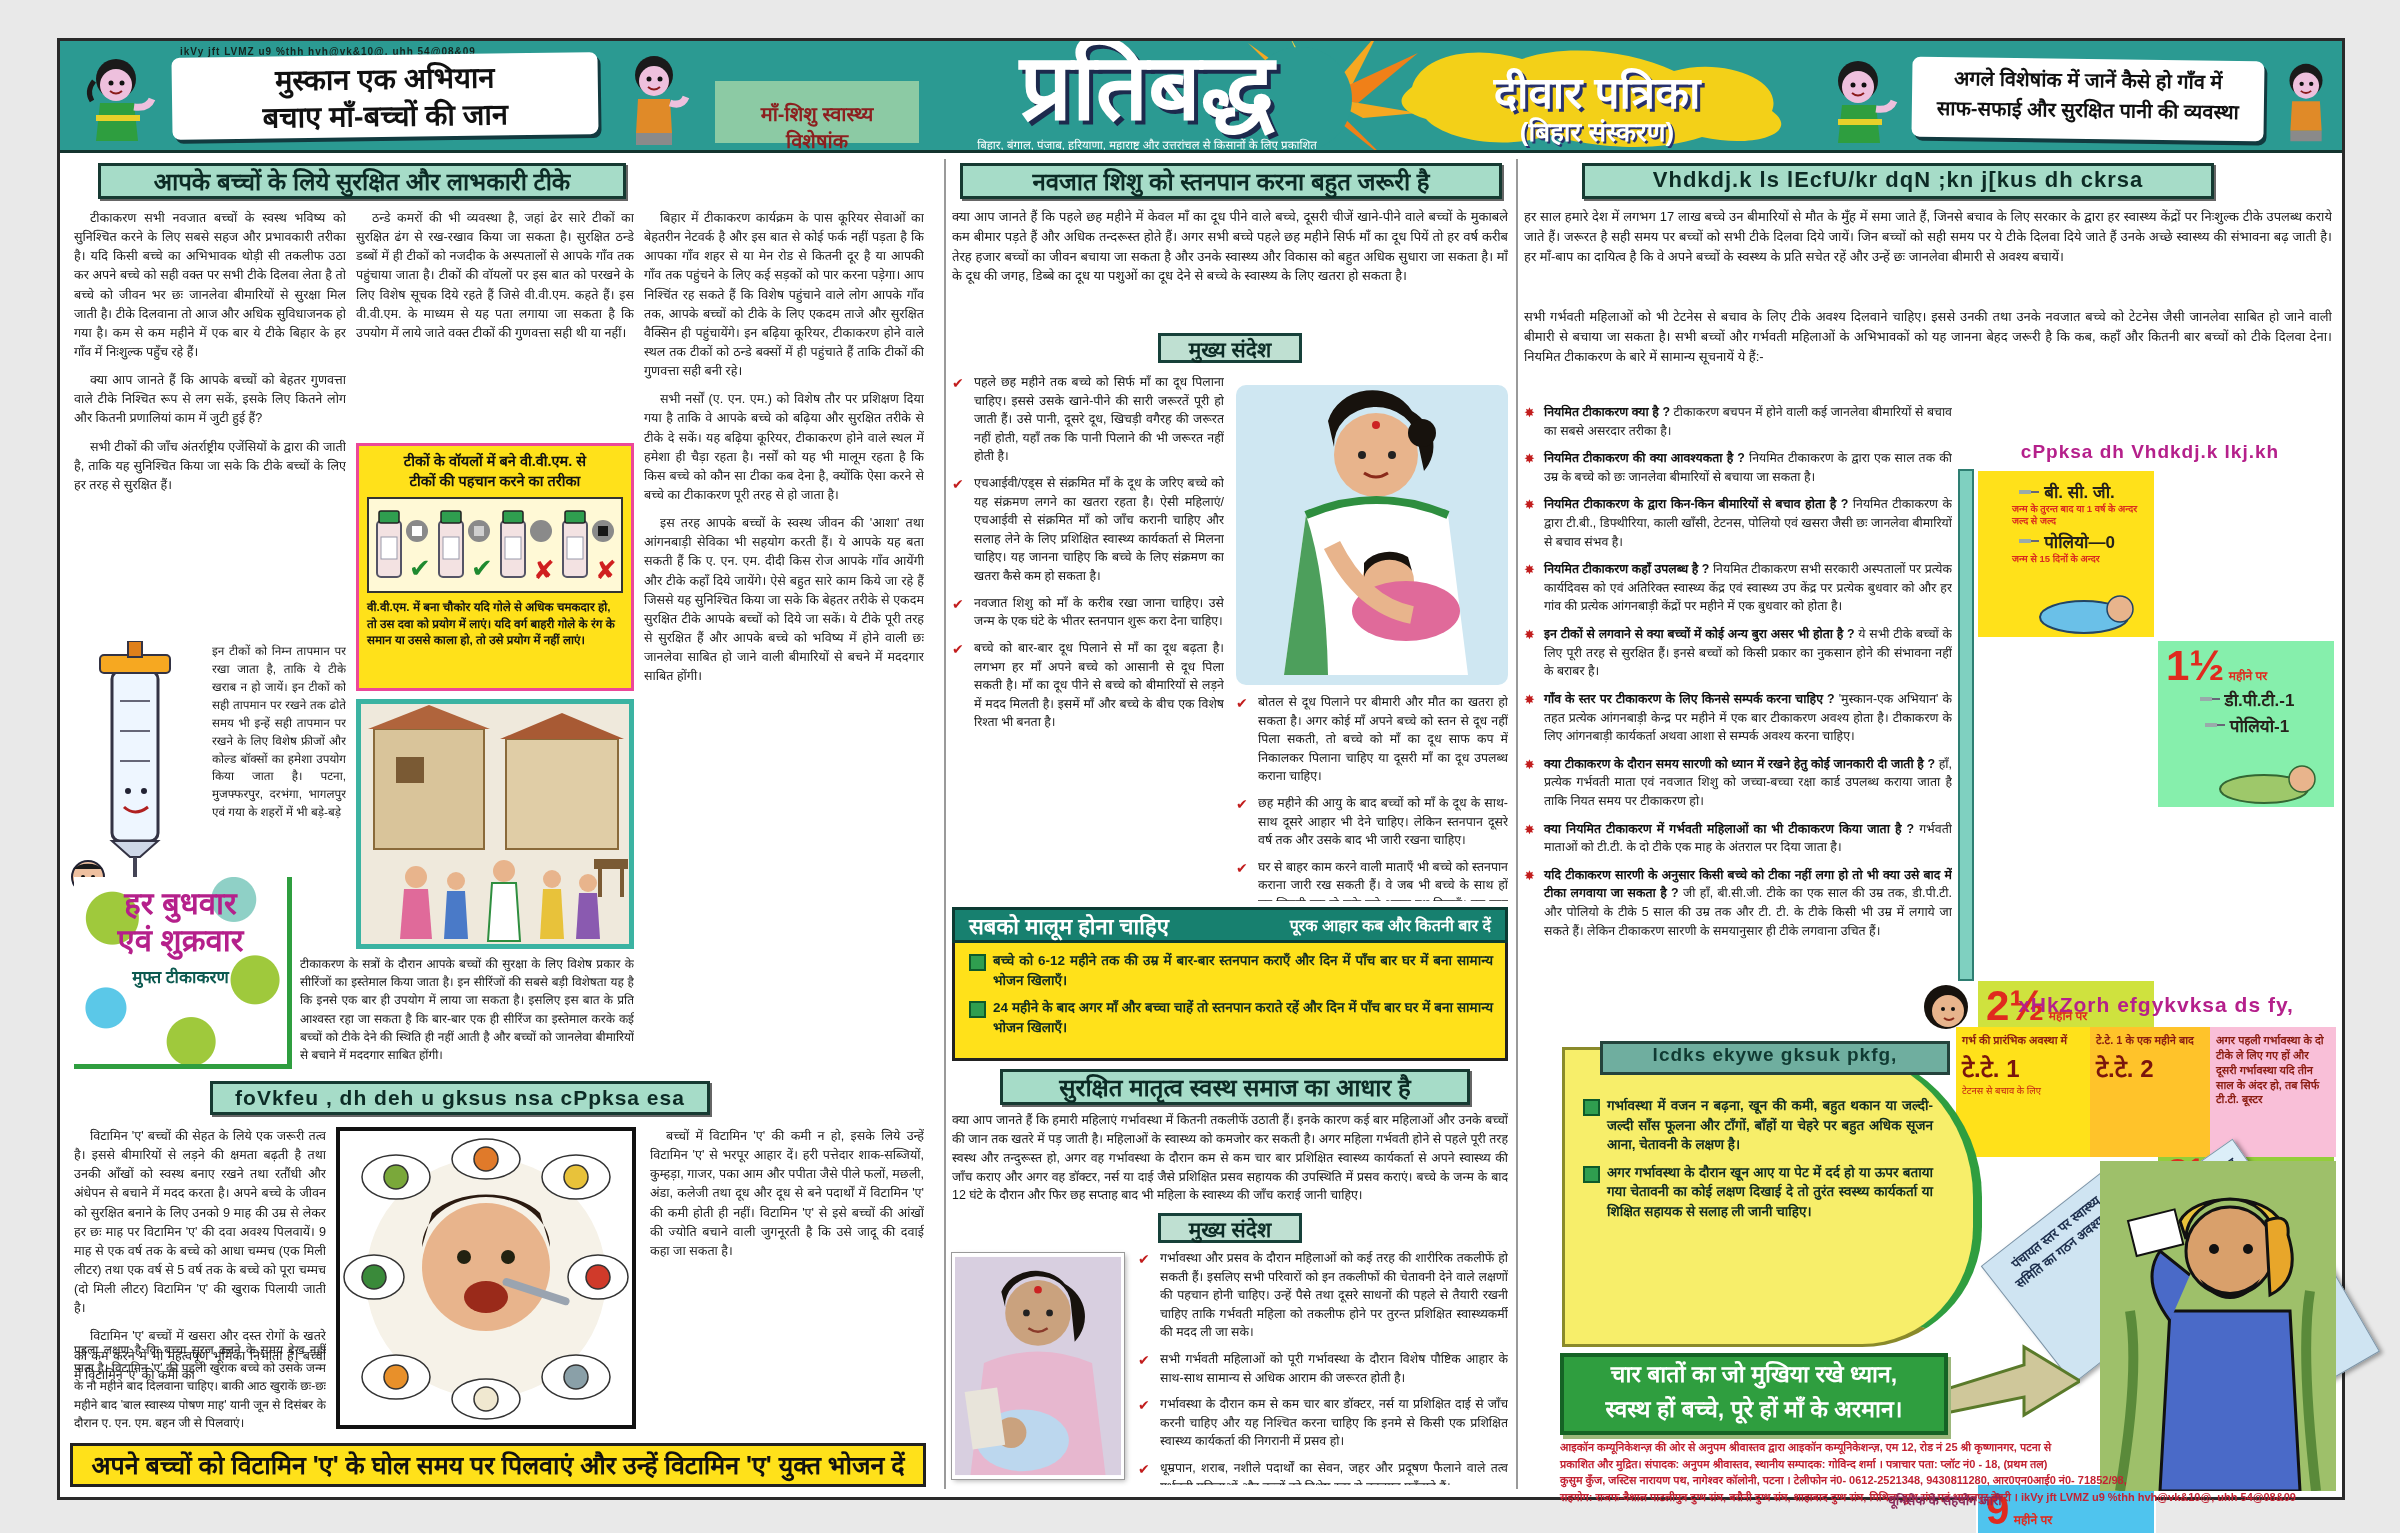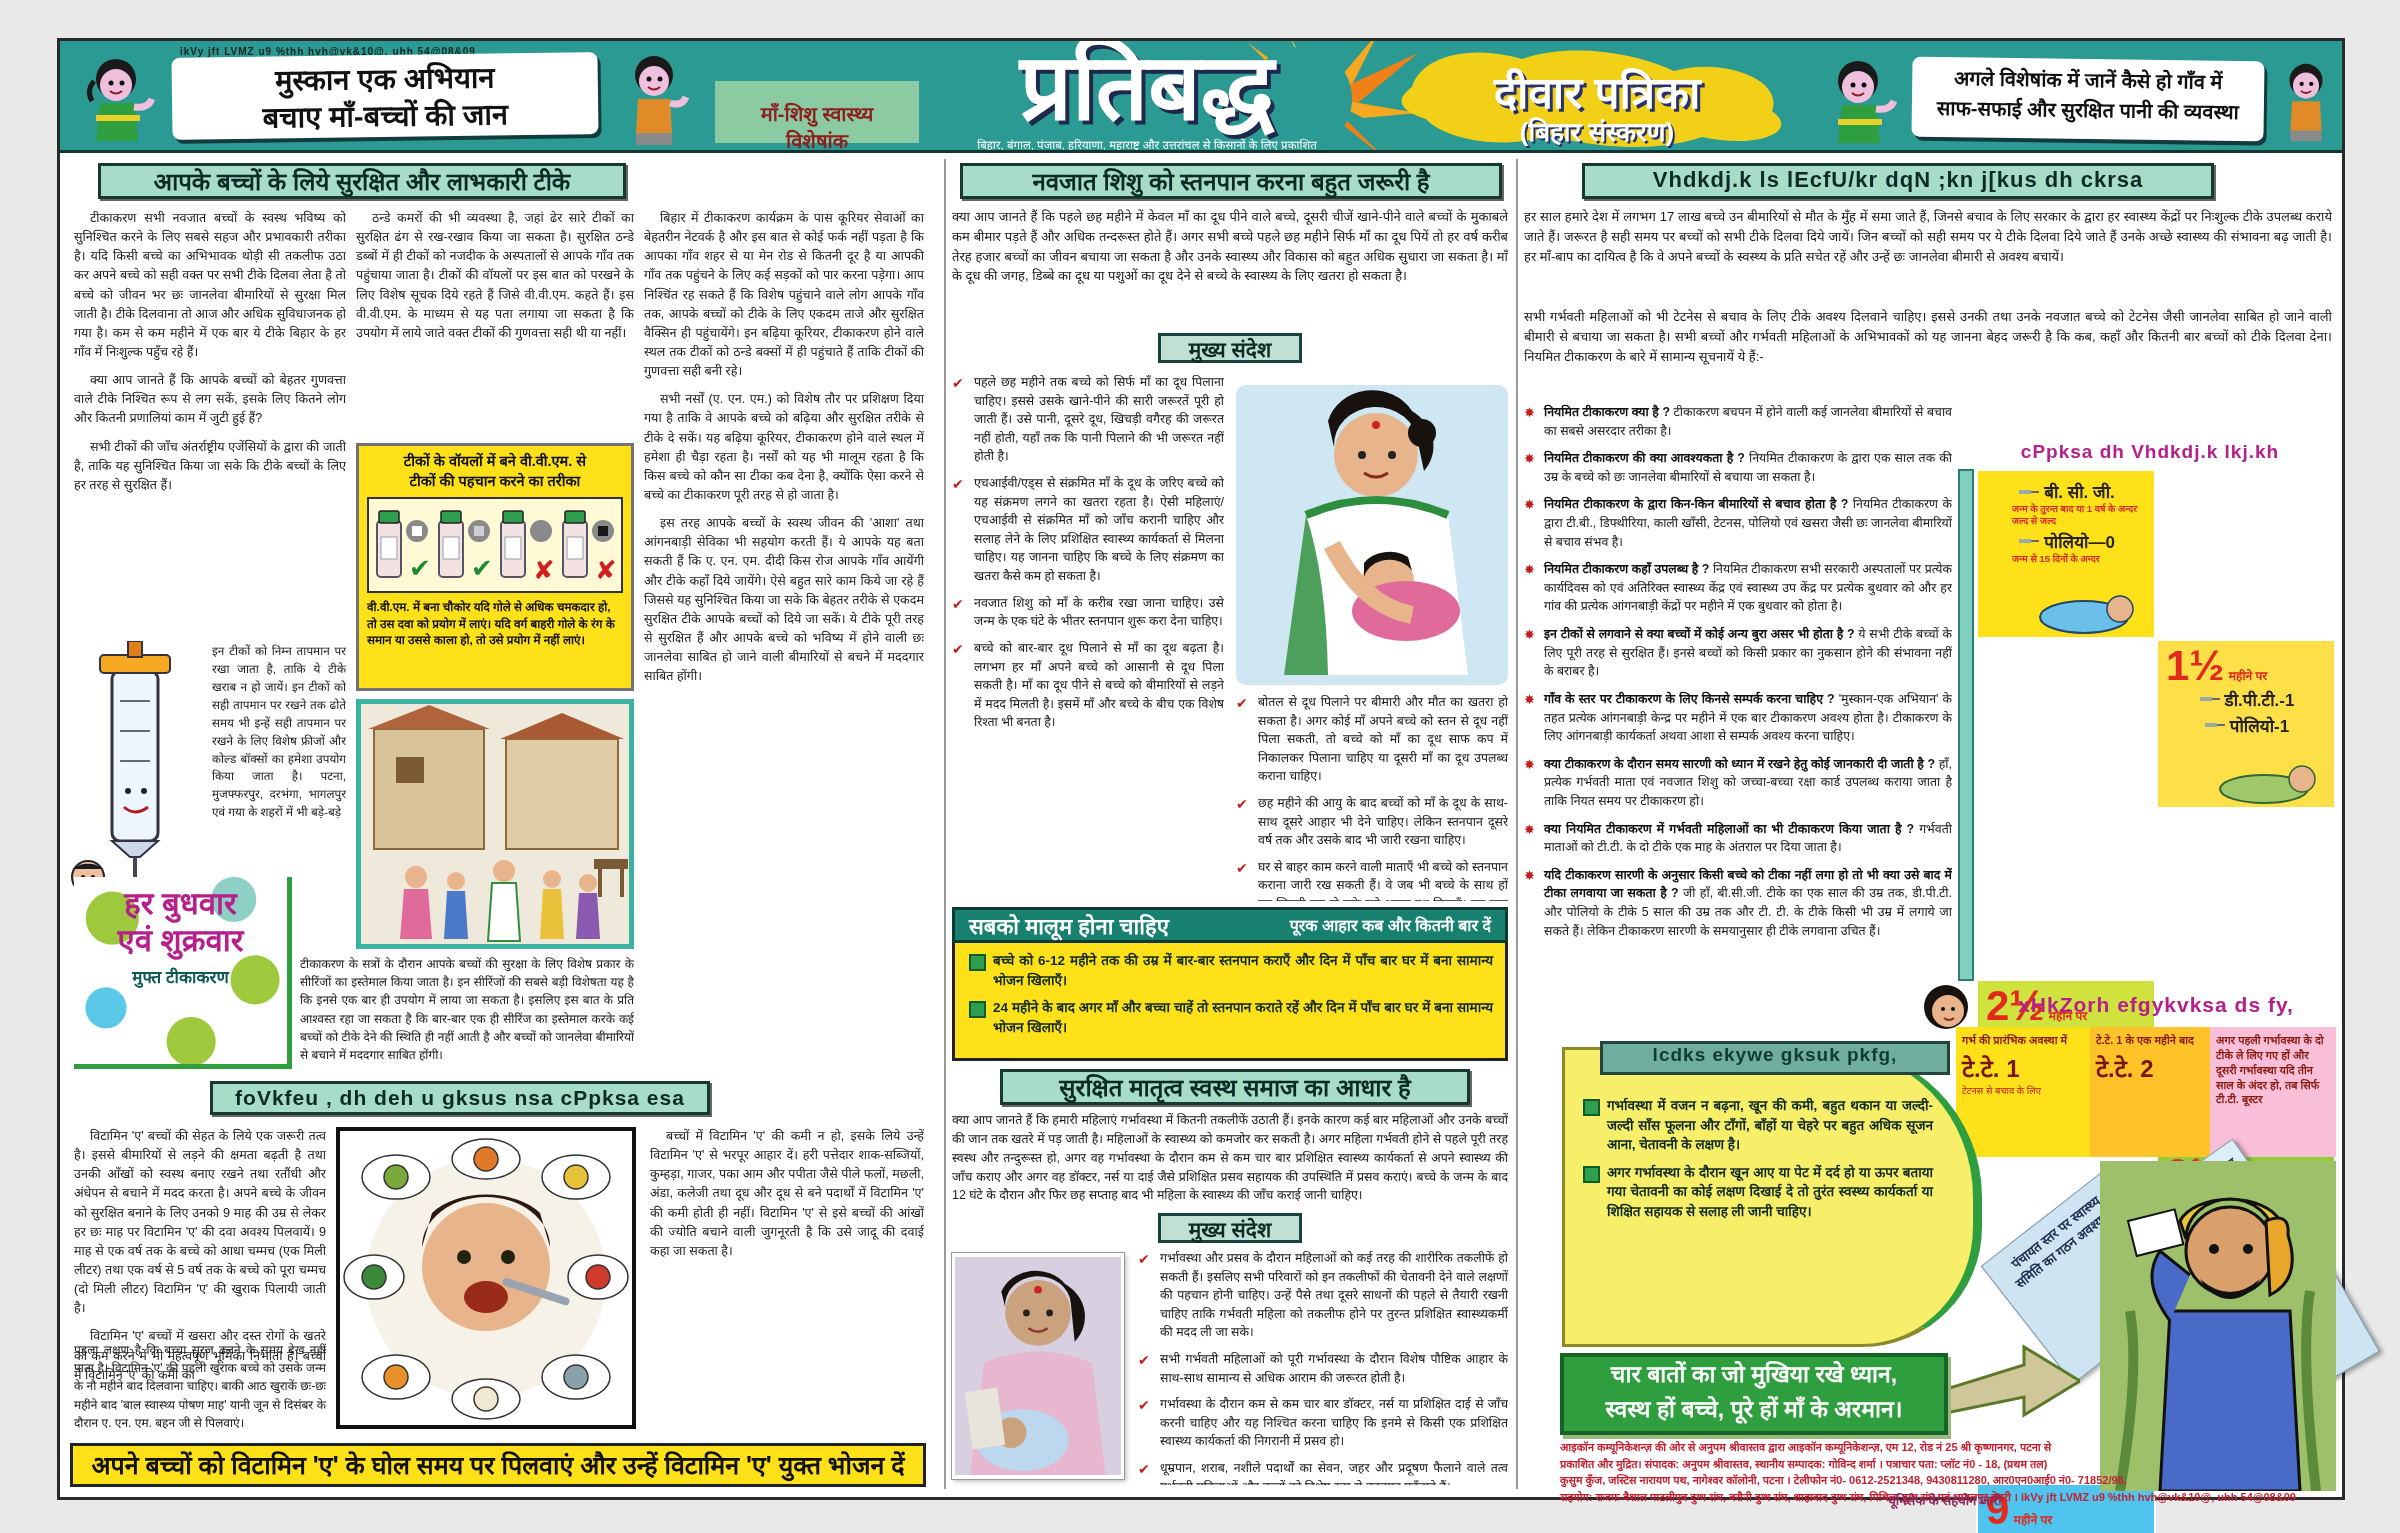--- a/index.html
+++ b/index.html
@@ -28,21 +28,21 @@
   .txt{font-size:12.6px;line-height:1.52;color:#191919;text-align:justify;overflow:hidden;}
   .keybox{background:#bfe0d2;border:3px solid #17413a;color:#0c2b25;font-weight:bold;text-align:center;font-size:21px;line-height:1.35;}
   .li{position:relative;padding-left:22px;margin-bottom:8px;font-size:12.4px;line-height:1.5;text-align:justify;color:#191919;}
   .li:before{content:"\2714";position:absolute;left:0;top:0;color:#c21d1d;font-weight:bold;font-size:14px;}
   .qa-item{position:relative;padding-left:20px;margin-bottom:9px;font-size:12.4px;line-height:1.5;text-align:justify;color:#191919;}
   .qa-item:before{content:"\2738";position:absolute;left:0;top:0;color:#c21d1d;font-size:13px;}
   .qa-item .q{font-weight:bold;color:#111;}
   .sqli{position:relative;padding-left:26px;margin-bottom:8px;font-size:13.5px;line-height:1.45;color:#102a20;font-weight:bold;text-align:justify;}
   .sqli:before{content:"";position:absolute;left:2px;top:3px;width:13px;height:13px;background:#2f9e4f;border:2px solid #0e5a2a;}
   
-  .vvmbox{background:#ffe11a;border:3px solid #737373;padding:6px 8px;}
+  .vvmbox{background:#ffe11a;border:3px solid #ec4899;padding:6px 8px;}
   .vvmbox .t{font-weight:bold;font-size:14.5px;text-align:center;color:#111;line-height:1.35;}
   .vvm-row{margin:6px 0;background:#fff9d6;border:2px solid #333;display:flex;justify-content:space-around;align-items:center;padding:4px 2px;}
   .vvm-cap{font-size:11.8px;font-weight:bold;color:#111;line-height:1.4;}
   
   .promo{background:
       radial-gradient(circle 26px at 18% 22%, #9fc93c 0 26px, transparent 27px),
       radial-gradient(circle 22px at 75% 12%, #8fd0c6 0 22px, transparent 23px),
       radial-gradient(circle 24px at 85% 55%, #9fc93c 0 24px, transparent 25px),
       radial-gradient(circle 20px at 15% 70%, #5bc8e8 0 20px, transparent 21px),
       radial-gradient(circle 24px at 55% 88%, #9fc93c 0 24px, transparent 25px),
@@ -431,21 +431,21 @@
           </svg>
           <span>पोलियो—0</span>
         </div>
     <div class="rn">जन्म से 15 दिनों के अन्दर</div>
     <svg class="abs" style="left:46px;top:112px" width="110" height="52" viewBox="0 0 110 52">
           <ellipse cx="60" cy="34" rx="44" ry="16" fill="#6ac0e8" stroke="#246" stroke-width="2"></ellipse>
           <circle cx="96" cy="26" r="13" fill="#e8b48c" stroke="#246" stroke-width="1.5"></circle>
         </svg>
   </div>
 
-  <div class="abs cell" style="left:2096px;top:428px;width:180px;height:170px;background:#fde047">
+  <div class="abs cell" style="left:2096px;top:428px;width:180px;height:170px;background:#86efac">
     <span class="num">1½</span>
     <span class="age">महीने पर</span>
     <div class="vx">
           <svg width="22" height="10" viewBox="0 0 22 10">
             <rect x="2" y="3" width="12" height="4" fill="#9aa"></rect>
             <line x1="14" y1="5" x2="22" y2="5" stroke="#667" stroke-width="2"></line>
           </svg>
           <span>डी.पी.टी.-1</span>
         </div>
     <div class="vx">

